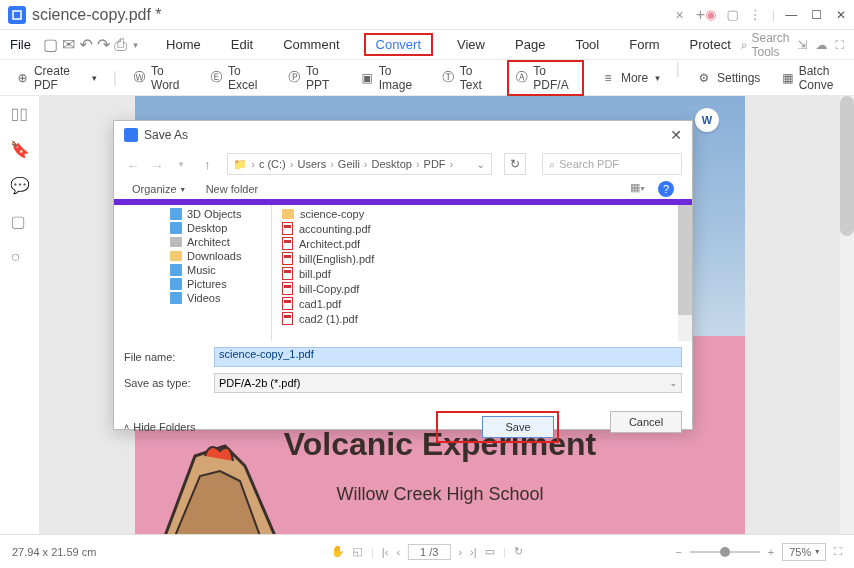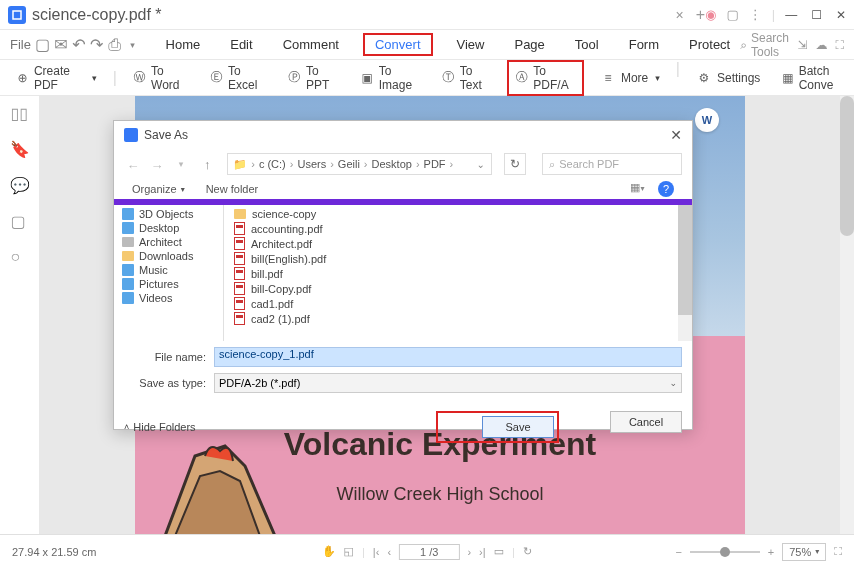--- a/index.html
+++ b/index.html
@@ -12,21 +12,21 @@
 .tab-title { font-size: 16px; color: #555; flex: 1; }
 .tab-close { font-size: 14px; color: #999; margin-left: 4px; margin-right: 8px; }
 .tab-new { font-size: 16px; color: #999; margin-left: 4px; }
 .titlebar-right { margin-left: auto; display: flex; align-items: center; gap: 10px; }
 .titlebar-right span { color: #999; font-size: 13px; }
 .window-controls { display: flex; gap: 14px; }
 .window-controls span { color: #555; font-size: 12px; }
 
 
 .menubar { height: 30px; background: #fff; display: flex; align-items: center; padding: 0 10px; gap: 4px; border-bottom: 1px solid #e8e8e8; }
-.menu-file { font-size: 13px; color: #737373; }
+.menu-file { font-size: 13px; color: #0f172a; margin-right: 8px; }
 .qat-icon { width: 18px; height: 18px; display: flex; align-items: center; justify-content: center; color: #888; }
 .menu-items { display: flex; gap: 18px; margin-left: 16px; }
 .menu-item { font-size: 13px; color: #333; padding: 4px 6px; }
 .menu-item.highlighted { border: 2px solid #d22; color: #3478f6; padding: 2px 10px; }
 .menubar-right { margin-left: auto; display: flex; align-items: center; gap: 8px; font-size: 12px; color: #999; }
 .search-tools { display: flex; align-items: center; gap: 4px; }
 
 
 .toolbar { height: 36px; background: #fff; display: flex; align-items: center; padding: 0 10px; gap: 10px; border-bottom: 1px solid #e8e8e8; }
 .tool-btn { display: flex; align-items: center; gap: 5px; font-size: 12px; color: #444; padding: 4px 6px; }
@@ -65,54 +65,54 @@
 .bc-chev { margin-left: auto; color: #888; font-size: 10px; }
 .refresh-btn { width: 22px; height: 22px; border: 1px solid #ddd; display: flex; align-items: center; justify-content: center; margin-left: 6px; font-size: 12px; color: #666; }
 .search-box { width: 140px; height: 22px; border: 1px solid #ddd; margin-left: 10px; display: flex; align-items: center; padding: 0 6px; font-size: 11px; color: #aaa; }
 .dialog-toolbar { height: 26px; display: flex; align-items: center; padding: 0 18px; border-bottom: 6px solid #6d28d9; font-size: 11px; color: #555; }
 .org-btn { display: flex; align-items: center; gap: 2px; }
 .newf-btn { margin-left: 21px; }
 .dlg-tb-right { margin-left: auto; display: flex; align-items: center; gap: 12px; }
 .view-icon { width: 16px; height: 16px; color: #888; }
 .help-icon { width: 16px; height: 16px; background: #3478f6; border-radius: 50%; color: #fff; font-size: 11px; display: flex; align-items: center; justify-content: center; }
 
-.dialog-body { display: flex; height: 136px; }
+.dialog-body { display: flex; height: 136px; padding-left: 48px; }
 .folder-tree { width: 110px; border-right: 1px solid #e0e0e0; overflow: hidden; padding: 2px 0; }
 .tree-item { display: flex; align-items: center; padding: 1px 8px; font-size: 11px; color: #444; gap: 5px; }
 .tree-icon-blue { width: 12px; height: 12px; background: #57a6e8; border-radius: 1px; }
 .tree-icon-folder { width: 12px; height: 10px; background: #f5c971; border-radius: 1px; }
 .tree-icon-drive { width: 12px; height: 10px; background: #bbb; border-radius: 1px; }
 .file-list { flex: 1; overflow: hidden; padding: 2px 0; position: relative; }
 .file-item { display: flex; align-items: center; padding: 1px 10px; font-size: 11px; color: #444; gap: 6px; }
 .file-icon-folder { width: 12px; height: 10px; background: #f5c971; border-radius: 1px; }
 .file-icon-pdf { width: 11px; height: 13px; background: #fff; border: 1px solid #c33; position: relative; }
 .file-icon-pdf::after { content: ''; position: absolute; top: 2px; left: 1px; right: 1px; height: 3px; background: #c33; }
 .list-scroll { position: absolute; right: 0; top: 0; bottom: 0; width: 14px; background: #f0f0f0; }
 .list-scroll-thumb { position: absolute; top: 0; width: 100%; height: 110px; background: #ccc; }
 
 .dialog-fields { padding: 6px 10px; }
 .field-row { display: flex; align-items: center; margin-bottom: 6px; }
-.field-label { width: 90px; text-align: right; font-size: 11px; color: #444; padding-right: 8px; }
+.field-label { width: 90px; text-align: left; font-size: 11px; color: #444; padding-right: 8px; }
 .field-input { flex: 1; height: 20px; border: 1px solid #aac6ea; font-size: 11px; padding: 0 4px; }
 .field-input.selected { background: #cce4ff; color: #003e80; }
 .field-combo { flex: 1; height: 20px; border: 1px solid #ccc; background: #f3f3f3; font-size: 11px; padding: 0 4px; display: flex; align-items: center; }
 .combo-chev { margin-left: auto; color: #666; font-size: 9px; }
 
 .dialog-footer { display: flex; align-items: center; padding: 6px 10px; }
 .hide-folders { display: flex; align-items: center; gap: 4px; font-size: 11px; color: #444; }
 .dialog-buttons { margin-left: auto; display: flex; gap: 10px; }
 .dlg-btn { width: 72px; height: 22px; border: 1px solid #bbb; background: #f5f5f5; font-size: 11px; color: #333; display: flex; align-items: center; justify-content: center; margin-left: 41px; }
 .dlg-btn.save { border: 1px solid #5a8dd6; background: #eaf2fc; }
 .save-highlight { border: 2px solid #d22; padding: 3px; display: inline-block; }
 
 
 .statusbar { position: absolute; bottom: 0; left: 0; right: 0; height: 34px; background: #fff; border-top: 1px solid #e0e0e0; display: flex; align-items: center; padding: 0 12px; font-size: 11px; color: #666; }
 .status-left { }
 .status-center { position: absolute; left: 50%; transform: translateX(-50%); display: flex; align-items: center; gap: 8px; }
-.page-box { border: 1px solid #ccc; padding: 1px 20px; font-size: 11px; }
+.page-box { border: 1px solid #ccc; padding: 1px 11px; font-size: 11px; }
 .status-right { margin-left: auto; display: flex; align-items: center; gap: 8px; }
 .zoom-slider { width: 70px; height: 2px; background: #ccc; position: relative; }
 .zoom-thumb { position: absolute; top: -4px; left: 30px; width: 10px; height: 10px; background: #999; border-radius: 50%; }
 .zoom-box { border: 1px solid #ccc; padding: 2px 6px; font-size: 11px; display: flex; align-items: center; gap: 4px; }
 .sb-icon { color: #999; }
 </style>
 </head>
 <body>
 
 <div class="titlebar">

